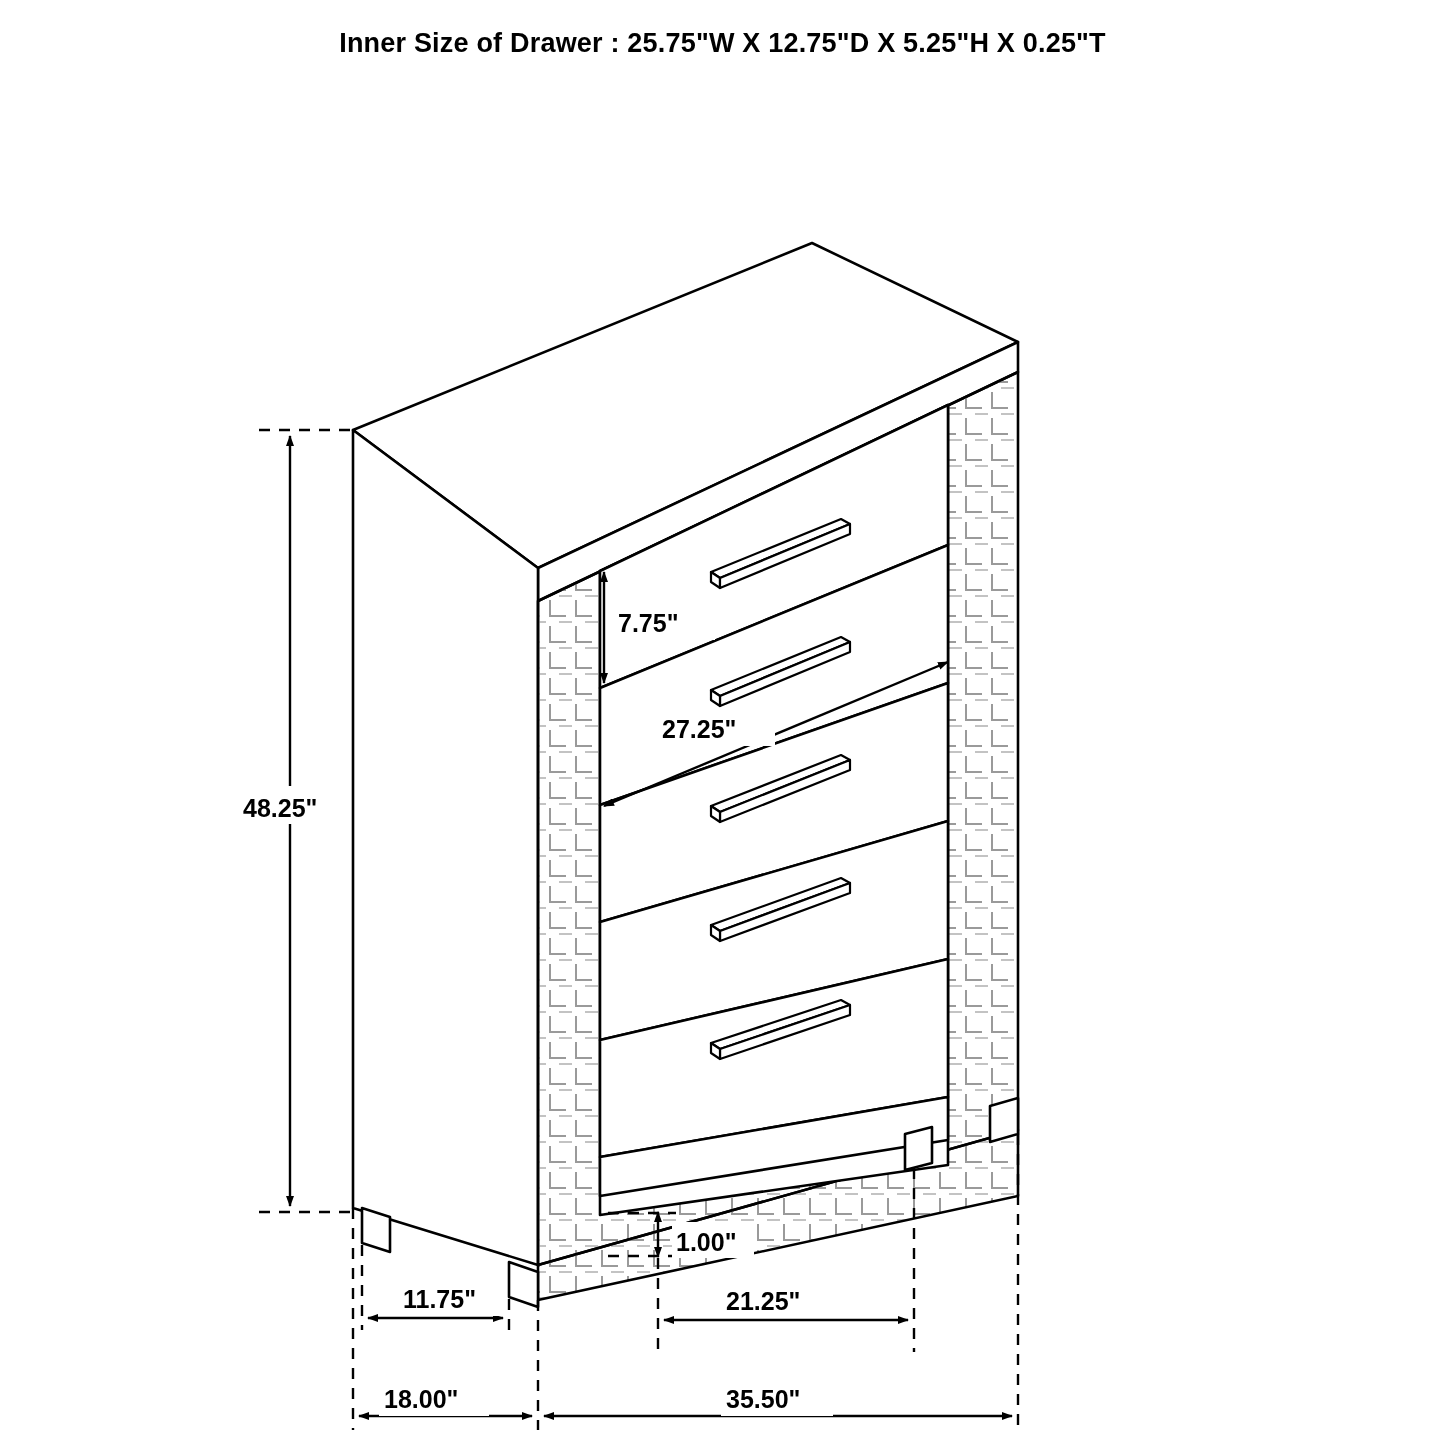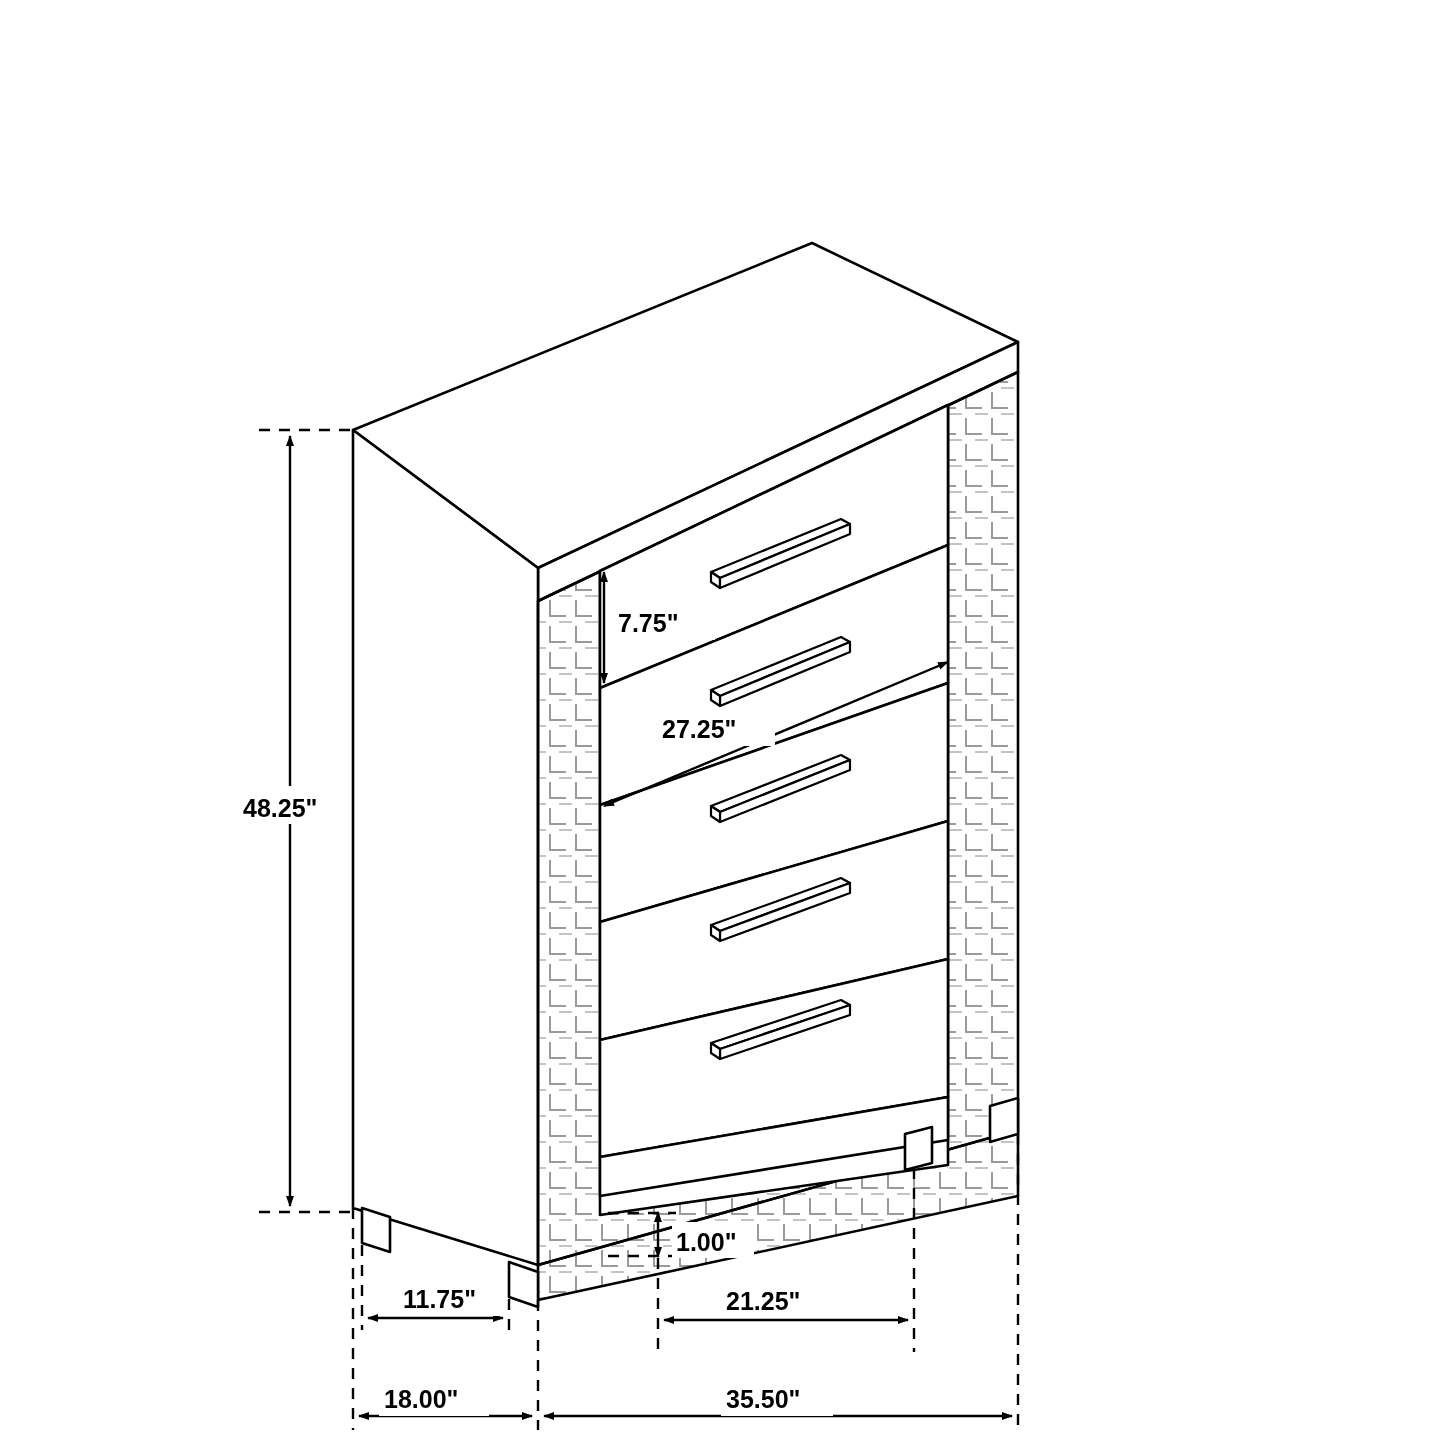--- a/index.html
+++ b/index.html
@@ -42,20 +42,21 @@
     font-size: 25px;
     font-weight: bold;
     fill: #000;
   }
 </style>
 </head>
 <body>
 
 <div id="diagram-root">
 
+  <div class="title">Inner Size of Drawer : 25.75"W X 12.75"D X 5.25"H X 0.25"T</div>
 
   <svg width="1445" height="1445" viewBox="0 0 1445 1445">
     <defs>
       <marker id="arrowEnd" markerWidth="12" markerHeight="12" refX="10" refY="4" orient="auto" markerUnits="userSpaceOnUse">
         <path d="M0,0 L11,4 L0,8 z" fill="#000"></path>
       </marker>
       <marker id="arrowStart" markerWidth="12" markerHeight="12" refX="1" refY="4" orient="auto" markerUnits="userSpaceOnUse">
         <path d="M11,0 L0,4 L11,8 z" fill="#000"></path>
       </marker>
       <pattern id="hatchPat" width="26" height="26" patternUnits="userSpaceOnUse" patternTransform="rotate(0)">

